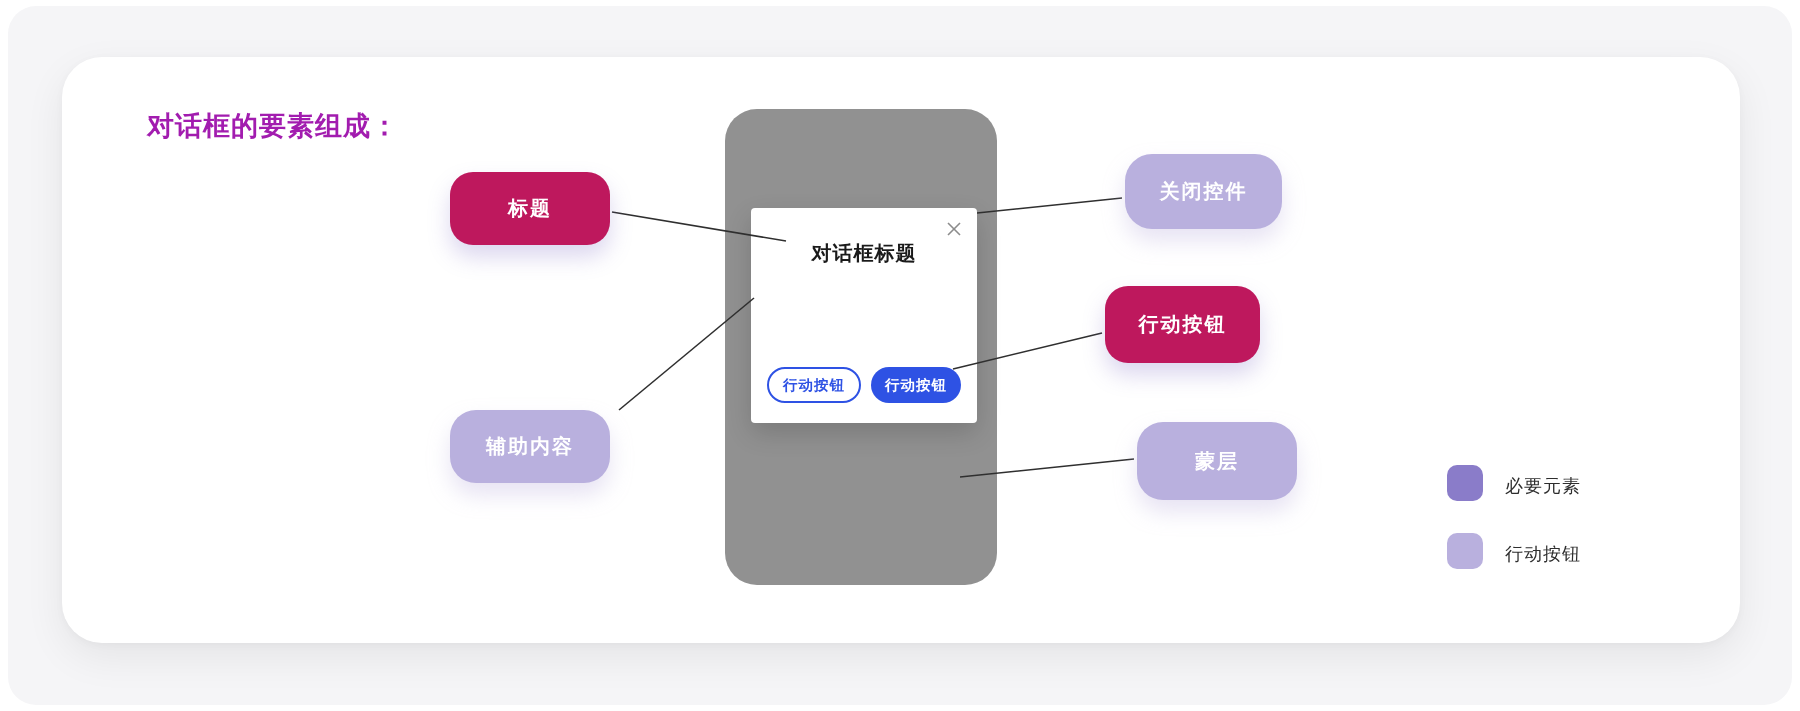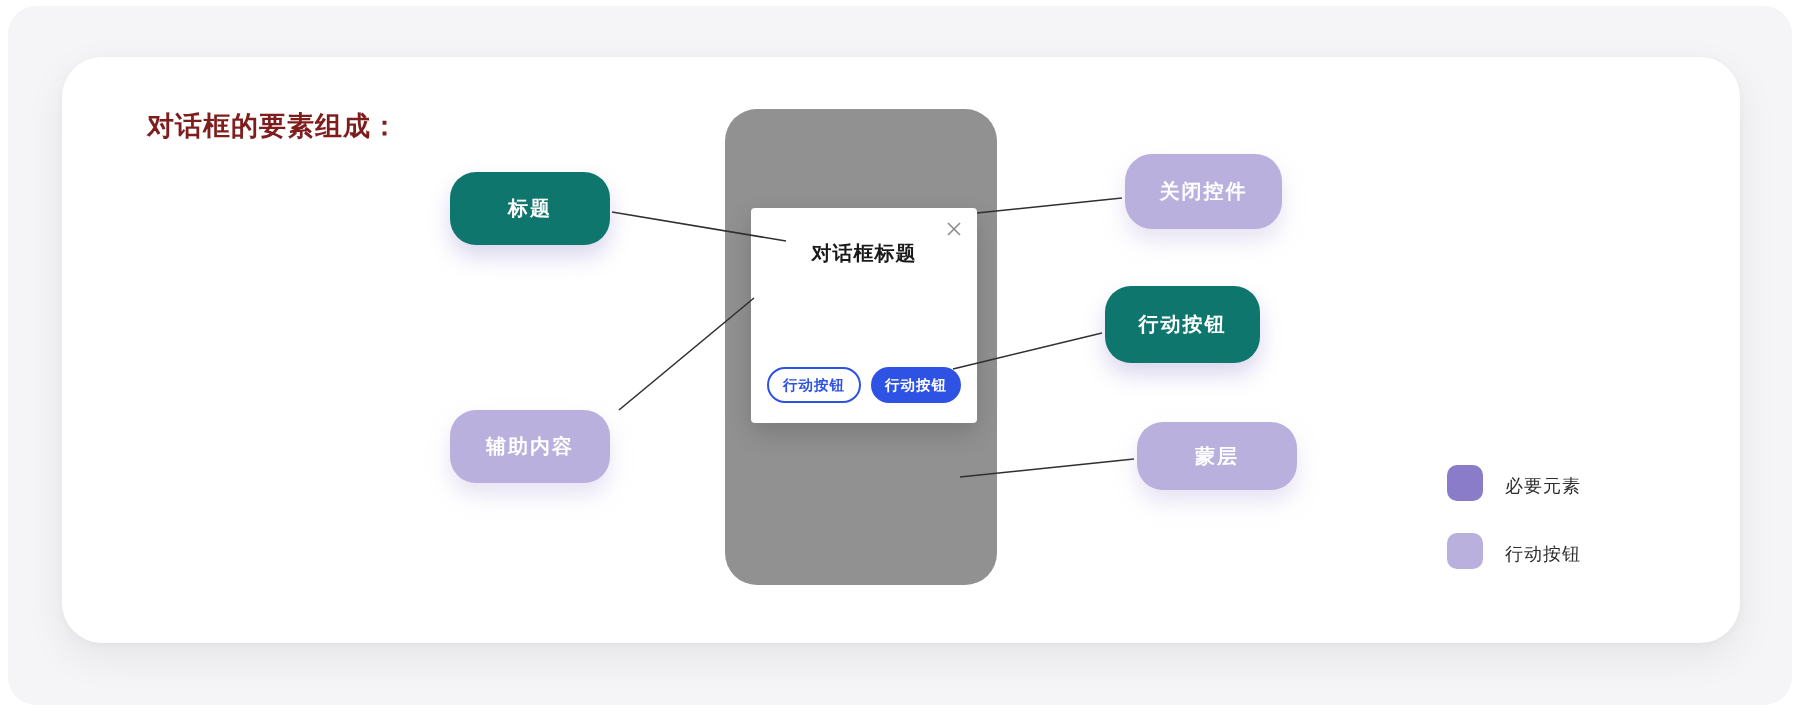--- a/index.html
+++ b/index.html
@@ -14,21 +14,21 @@
     position:absolute;left:8px;top:6px;right:8px;bottom:6px;
     background:#f5f5f7;border-radius:28px;
   }
   .main-card{
     position:absolute;left:62px;top:57px;width:1678px;height:586px;
     background:#ffffff;border-radius:40px;
     box-shadow:0 14px 40px rgba(0,0,0,0.07), 0 2px 8px rgba(0,0,0,0.03);
   }
   .page-title{
     position:absolute;left:147px;top:108px;
-    font-size:27px;font-weight:bold;color:#7f1d1d;letter-spacing:1px;
+    font-size:27px;font-weight:bold;color:#a21caf;letter-spacing:1px;
   }
   
   .phone{
     position:absolute;left:725px;top:109px;width:272px;height:476px;
     background:#919191;border-radius:32px;z-index:1;
   }
   
   .dialog{
     position:absolute;left:751px;top:208px;width:226px;height:215px;
     background:#ffffff;border-radius:4px;z-index:2;
@@ -55,27 +55,27 @@
     display:flex;align-items:center;justify-content:center;cursor:pointer;box-sizing:border-box;
   }
   .btn.outline{background:#ffffff;border:2px solid #2e52e4;color:#2e52e4;}
   .btn.filled{background:#2e52e4;border:none;color:#ffffff;}
   
   .callout{
     position:absolute;border-radius:26px;z-index:6;
     display:flex;align-items:center;justify-content:center;
     color:#ffffff;font-size:20px;font-weight:bold;letter-spacing:2px;
   }
-  .required-box{background:#0f766e;box-shadow:0 12px 22px rgba(138,124,201,0.30);}
+  .required-box{background:#be185d;box-shadow:0 12px 22px rgba(138,124,201,0.30);border-radius:23px;}
   .optional-box{background:#b9b0de;box-shadow:0 12px 22px rgba(185,176,222,0.35);}
   .co-title{left:450px;top:172px;width:160px;height:73px;}
   .co-aux{left:450px;top:410px;width:160px;height:73px;}
   .co-close{left:1125px;top:154px;width:157px;height:75px;border-radius:27px;}
   .co-action{left:1105px;top:286px;width:155px;height:77px;}
-  .co-mask{left:1137px;top:422px;width:160px;height:68px;}
+  .co-mask{left:1137px;top:422px;width:160px;height:78px;}
   
   .legend-swatch{position:absolute;width:36px;height:36px;border-radius:10px;}
   .sw-required{left:1447px;top:465px;background:#8a7cc9;}
   .sw-optional{left:1447px;top:533px;background:#b9b0de;}
   .legend-label{position:absolute;left:1505px;font-size:18px;color:#2e2e2e;letter-spacing:1px;text-align:right;}
   .ll-required{top:474px;}
   .ll-optional{top:542px;}
   
   .connectors{position:absolute;left:0;top:0;z-index:5;pointer-events:none;}
 </style>

